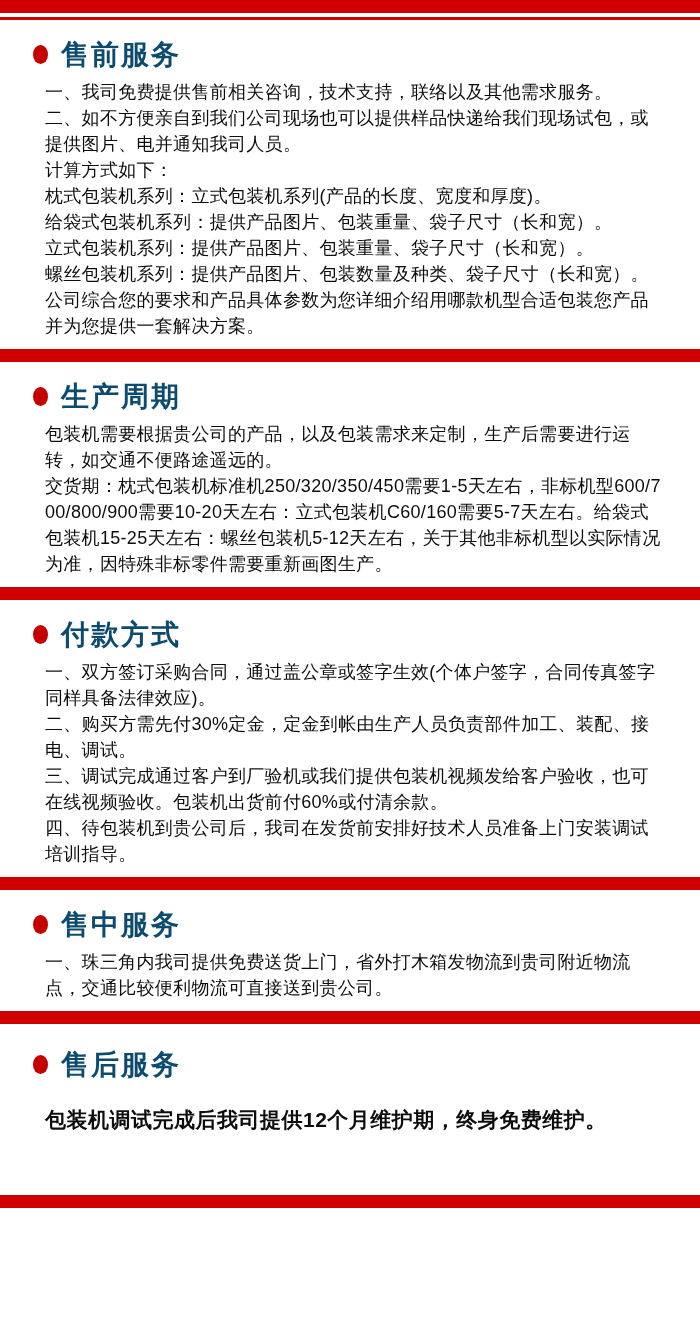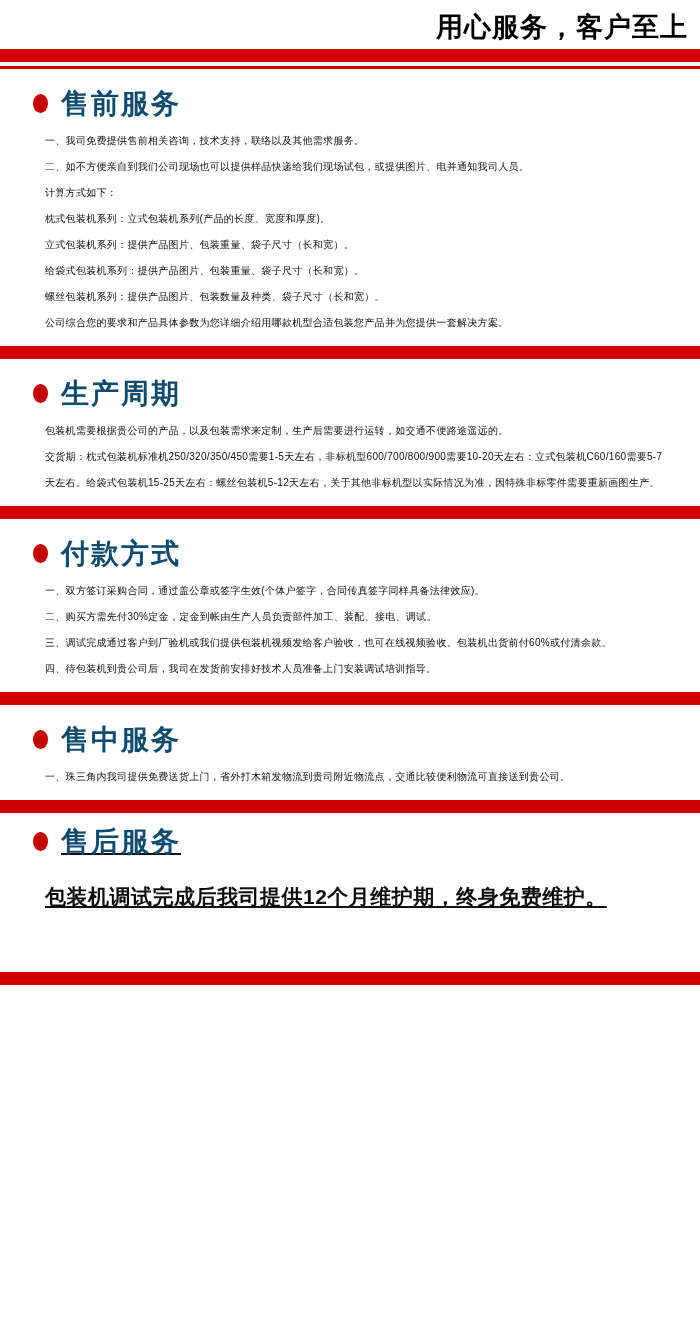--- a/index.html
+++ b/index.html
@@ -16,53 +16,52 @@
   .bar-thick{height:13px;background:var(--accent,#d10000);}
   .bar-gap{height:4px;background:#ffffff;}
   .bar-thin{height:3px;background:var(--accent,#d10000);}
   
   .section{padding:18px 36px 10px 25px;}
   .sec-head{display:flex;align-items:center;gap:13px;margin:0 0 8px 8px;}
   .bullet{width:15px;height:19px;border-radius:50%;background:var(--bullet,#c50000);flex:0 0 auto;}
   .sec-title{margin:0;font-size:28px;font-weight:bold;color:#0c4a6e;line-height:33px;letter-spacing:2px;}
   .sec-body{margin-left:20px;}
   .sec-body p{
-    margin:0;font-size:10px;line-height:26px;color:#0d0d0d;font-weight:500;
+    margin:0;font-size:18px;line-height:26px;color:#0d0d0d;font-weight:500;
     letter-spacing:0.3px;word-break:break-all;
   }
   .divider{height:13px;background:var(--accent,#d10000);}
   
-  .section.emphasis{padding-top:12px;padding-bottom:60px;text-decoration:underline;}
+  .section.emphasis{padding-top:24px;padding-bottom:60px;}
   .section.emphasis .sec-body p{
     font-size:21px;font-weight:bold;line-height:30px;margin-top:24px;letter-spacing:0.5px;
   }
 </style>
 </head>
 <body>
 
 <header>
-  <div class="slogan">用心服务，客户至上</div>
   <div class="bar-thick"></div>
   <div class="bar-gap"></div>
   <div class="bar-thin"></div>
 </header>
 
 <main id="sections">
   <section class="section">
     <div class="sec-head">
       <span class="bullet"></span>
       <h2 class="sec-title">售前服务</h2>
     </div>
     <div class="sec-body">
         <p>一、我司免费提供售前相关咨询，技术支持，联络以及其他需求服务。</p>
         <p>二、如不方便亲自到我们公司现场也可以提供样品快递给我们现场试包，或提供图片、电并通知我司人员。</p>
         <p>计算方式如下：</p>
         <p>枕式包装机系列：立式包装机系列(产品的长度、宽度和厚度)。</p>
+        <p>给袋式包装机系列：提供产品图片、包装重量、袋子尺寸（长和宽）。</p>
         <p>立式包装机系列：提供产品图片、包装重量、袋子尺寸（长和宽）。</p>
-        <p>给袋式包装机系列：提供产品图片、包装重量、袋子尺寸（长和宽）。</p>
         <p>螺丝包装机系列：提供产品图片、包装数量及种类、袋子尺寸（长和宽）。</p>
         <p>公司综合您的要求和产品具体参数为您详细介绍用哪款机型合适包装您产品并为您提供一套解决方案。</p>
       </div>
   </section>
 <div class="divider"></div>
   <section class="section">
     <div class="sec-head">
       <span class="bullet"></span>
       <h2 class="sec-title">生产周期</h2>
     </div>

